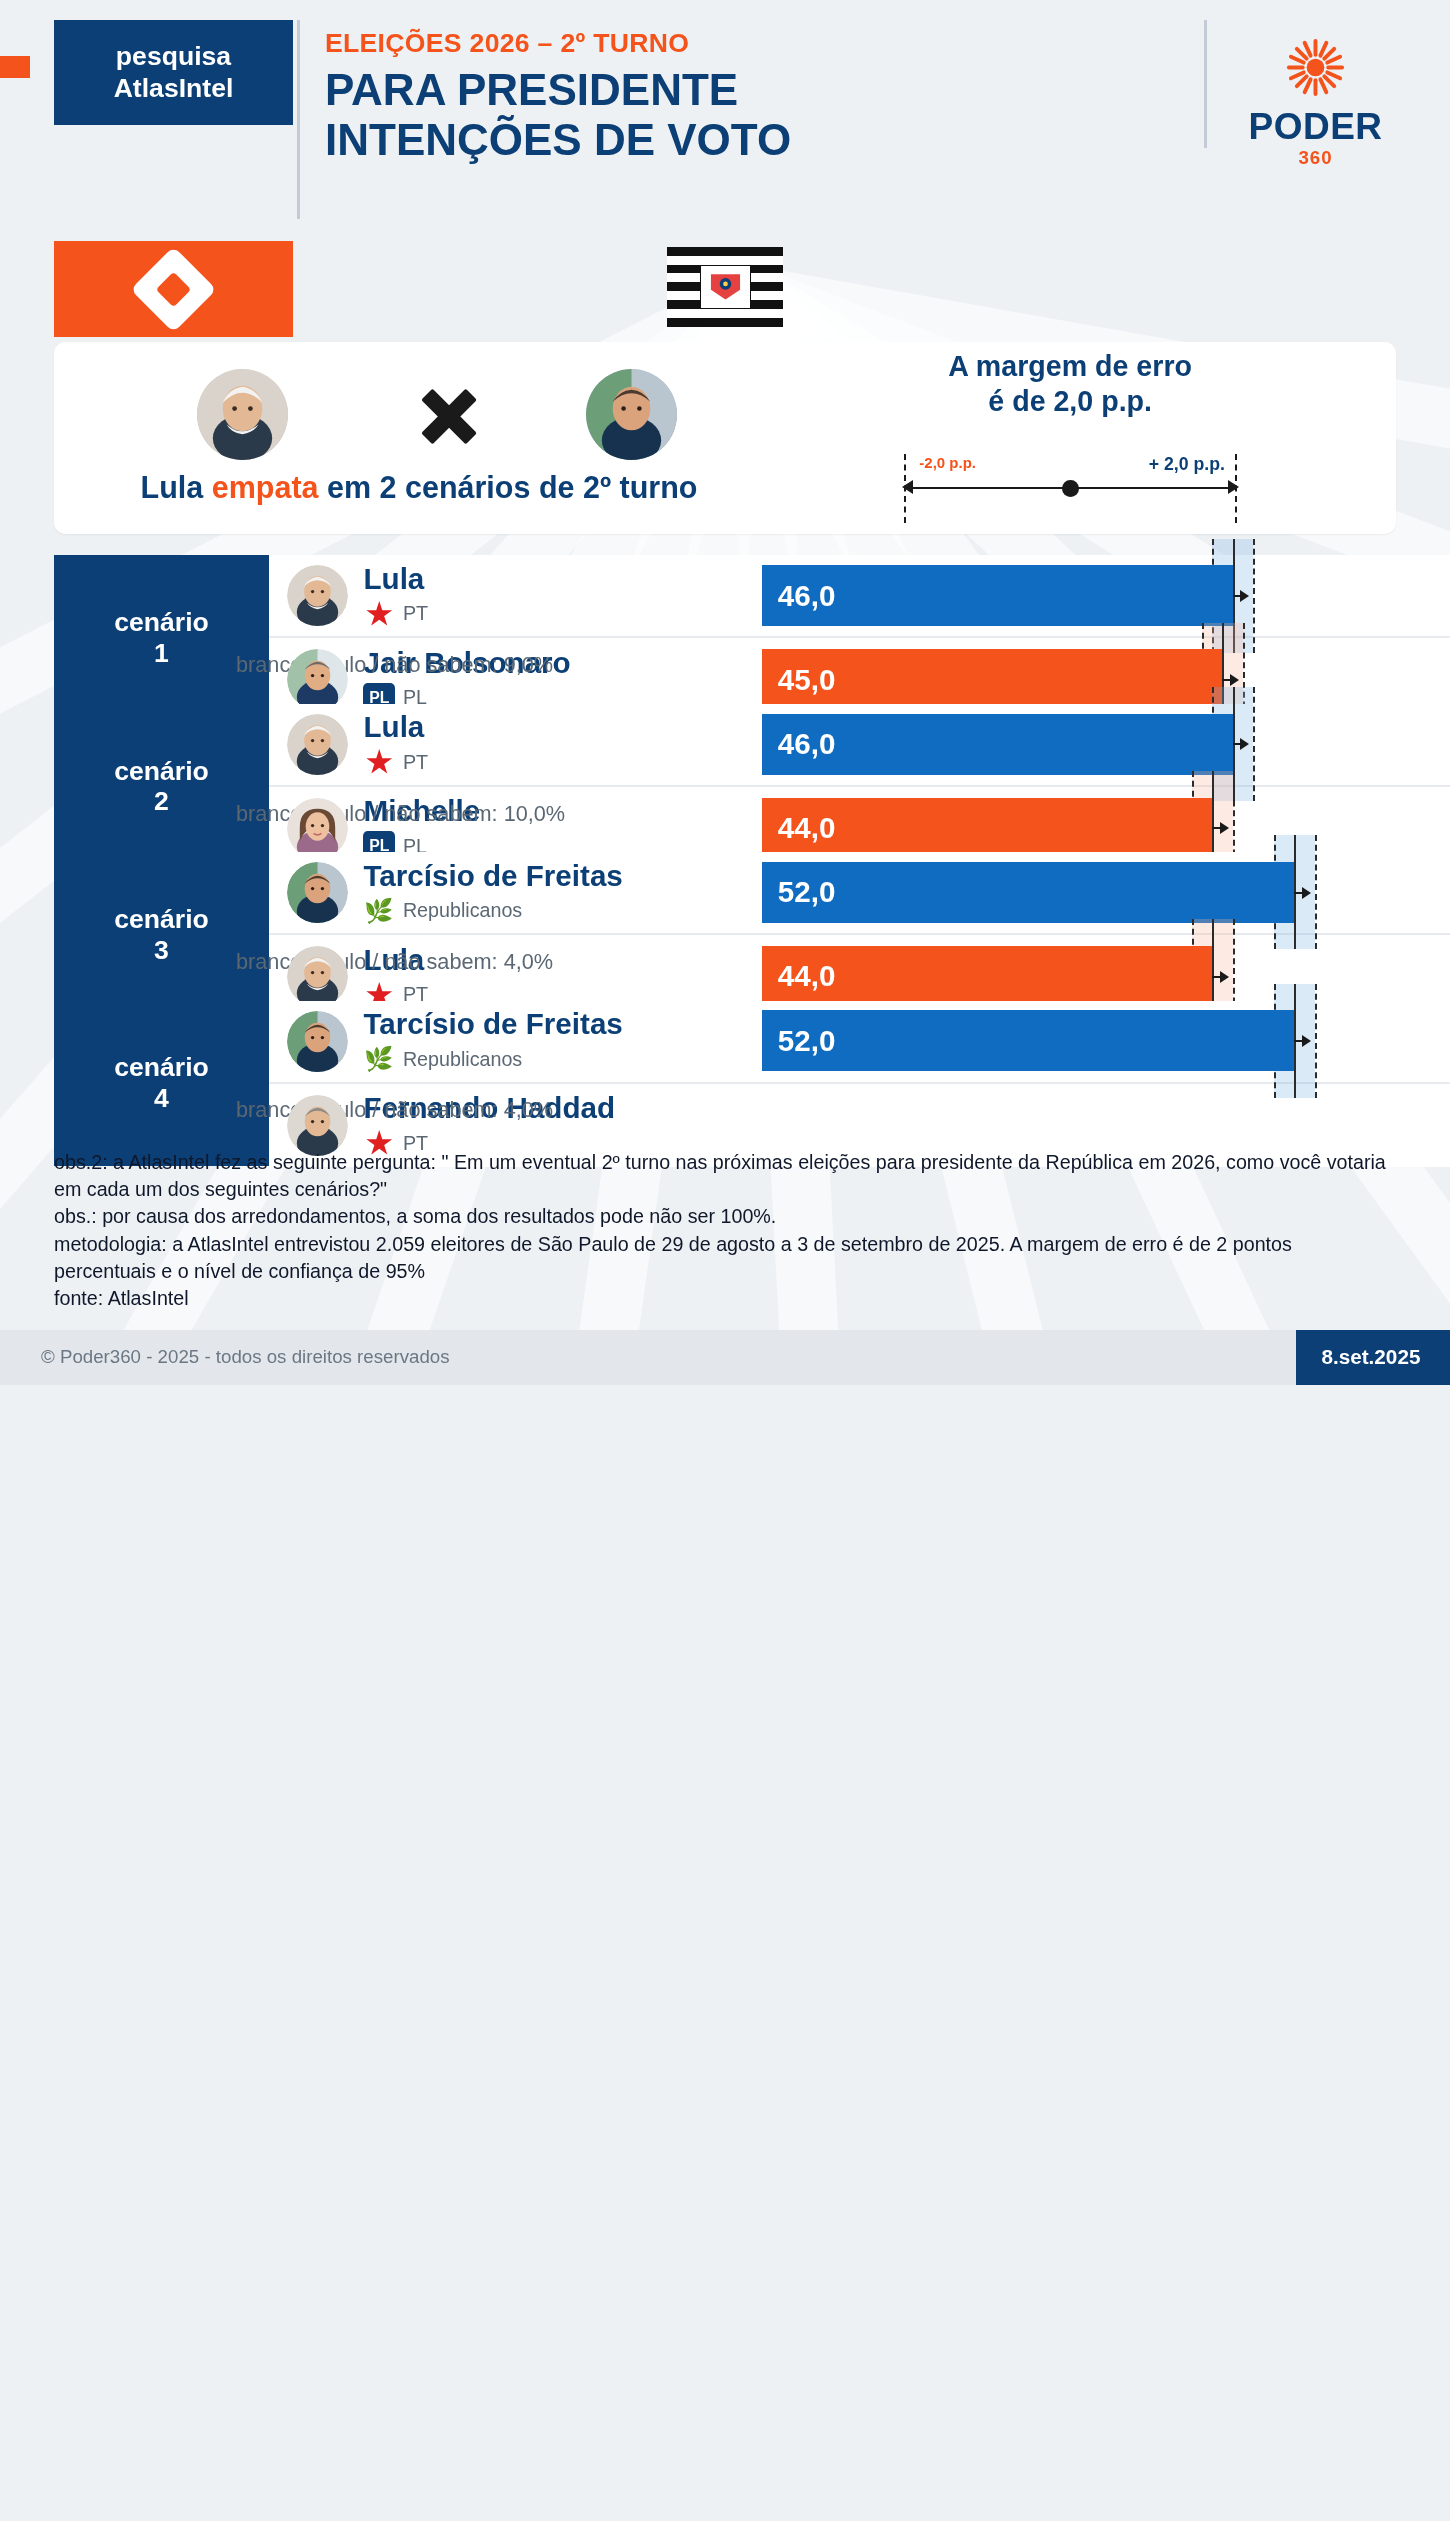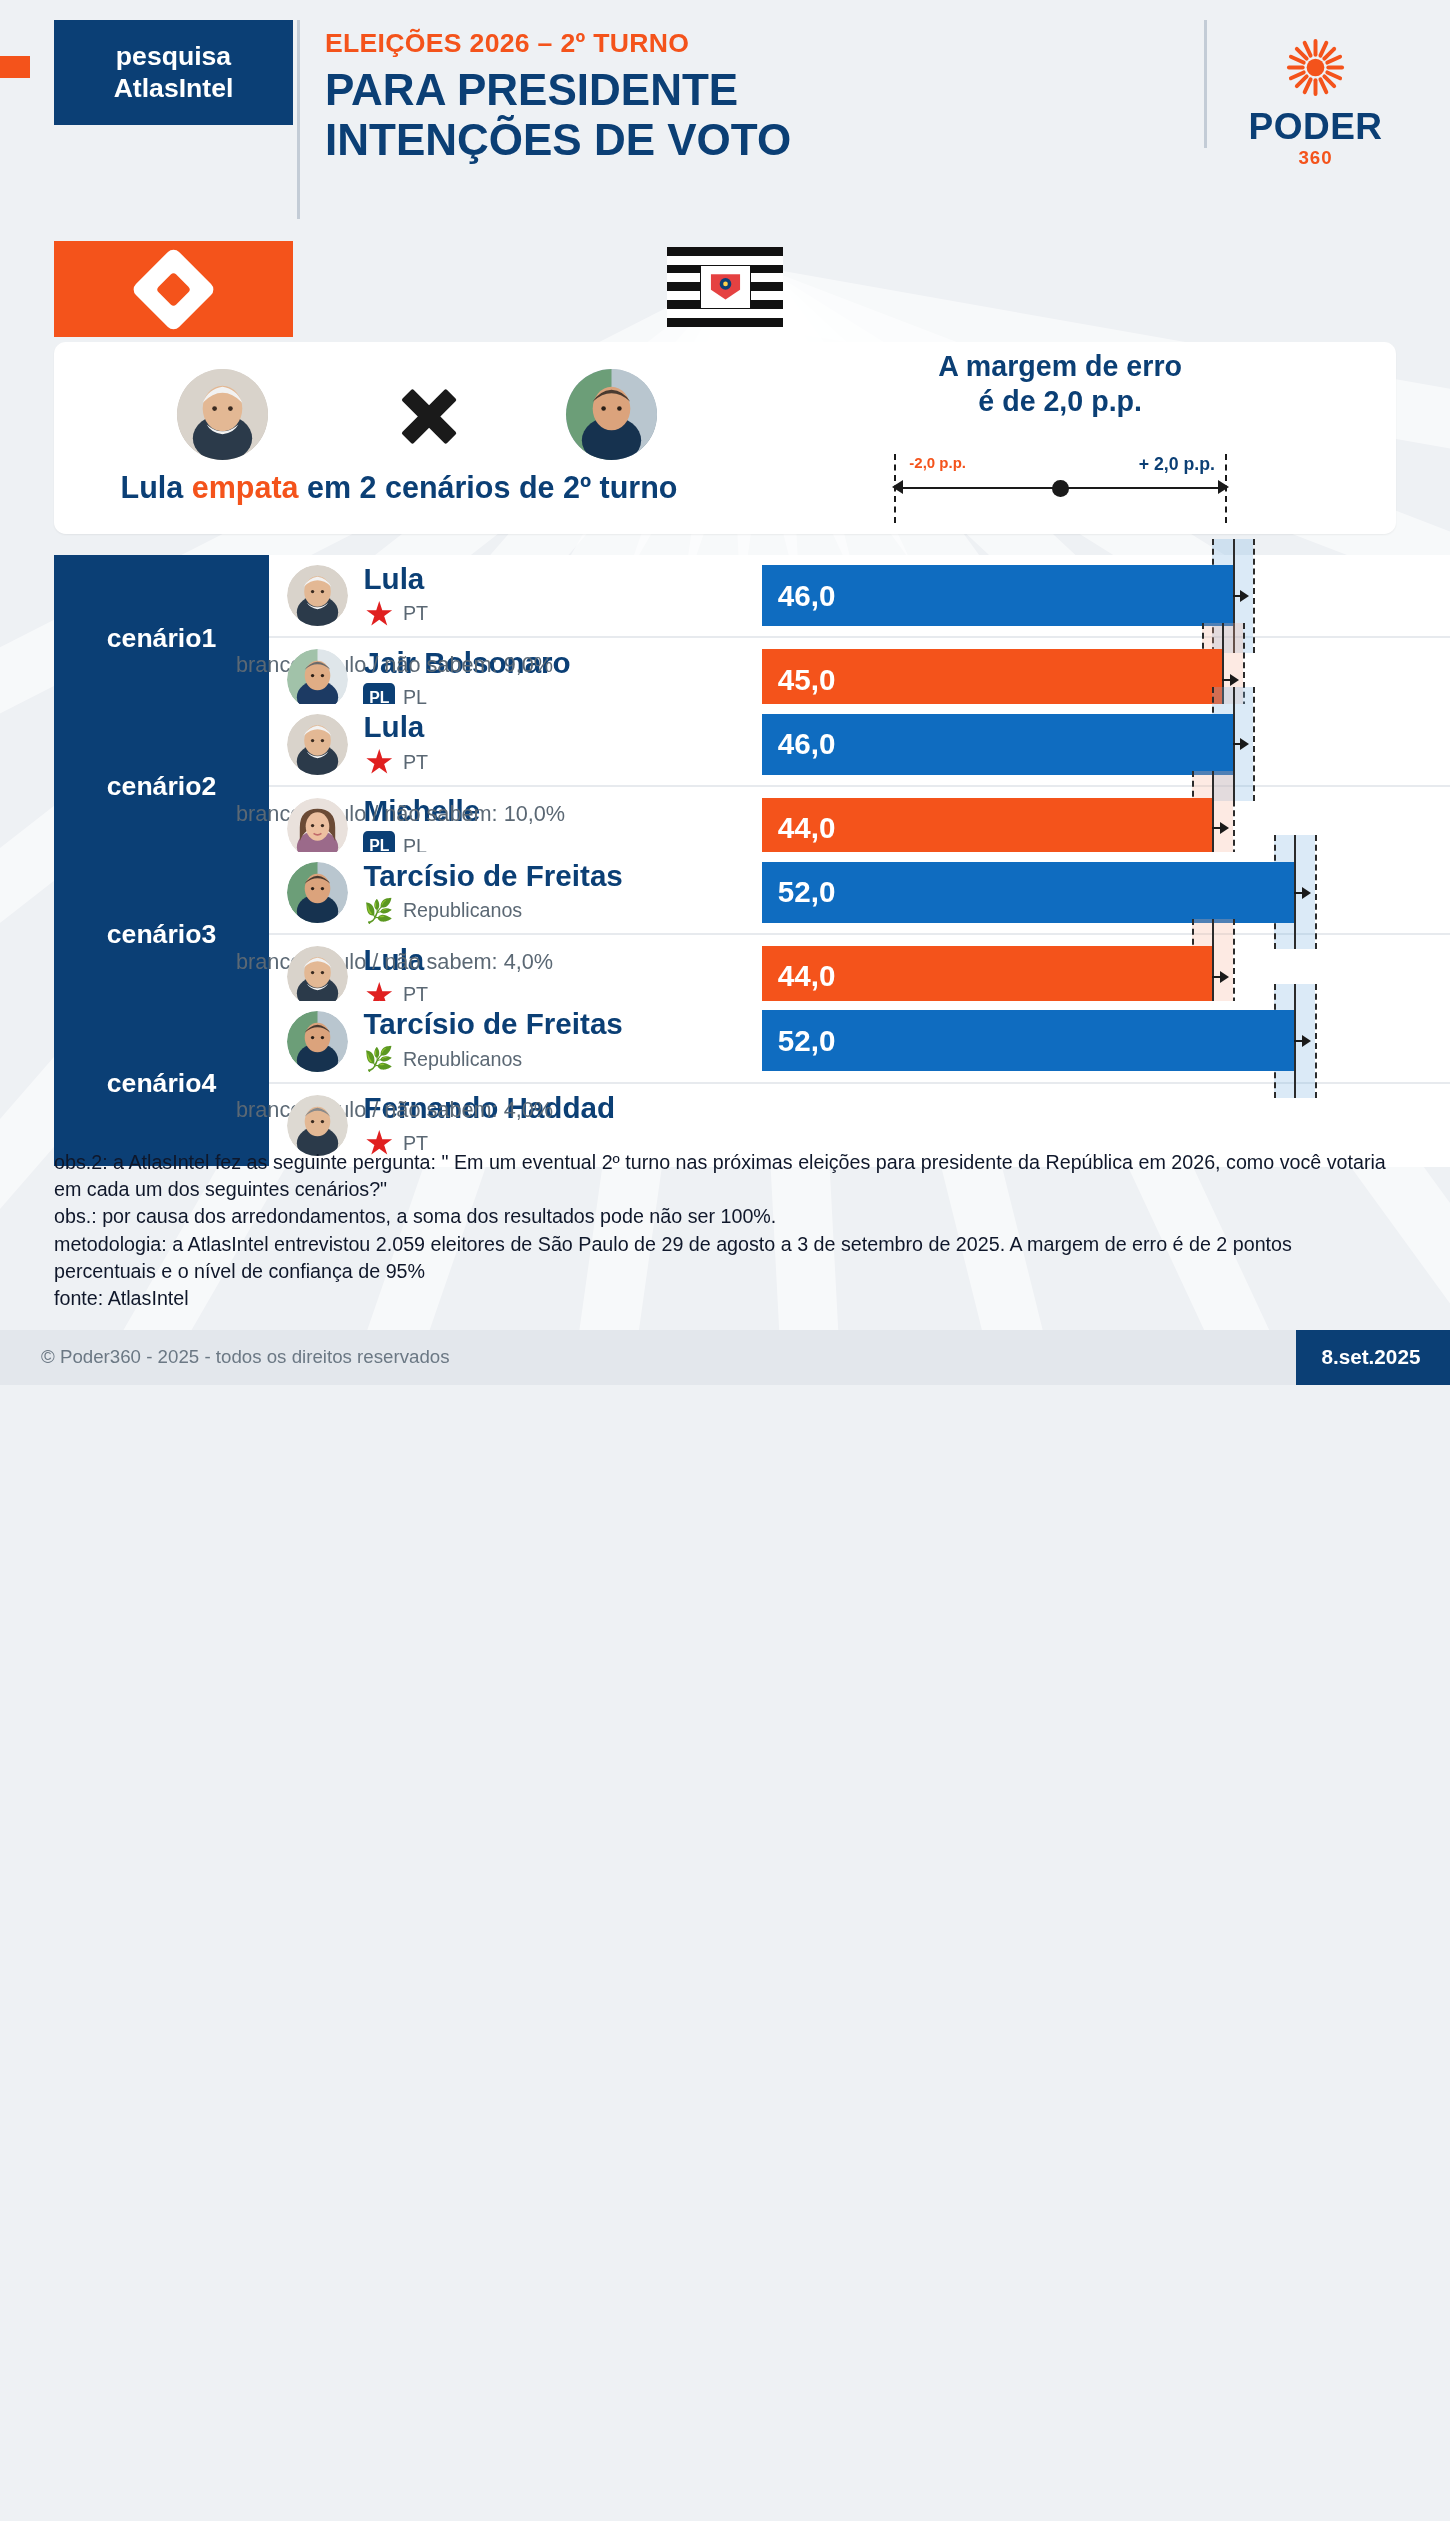--- a/index.html
+++ b/index.html
@@ -61,21 +61,21 @@
     position: absolute; left: 32.5px; top: 17.7px; width: 51px; height: 44px; background: #fff;
     border: 1px solid #111; display: flex; align-items: center; justify-content: center;
   }
   .flag .center .emblem { width: 33px; height: 29.6px; position: relative; }
 
   
   .card {
     position: relative; z-index: 2; margin: 13.8px 54px 0; background: #fff; border-radius: 11.8px;
     height: 192px; display: flex; align-items: center; box-shadow: 0 1px 2px rgba(0,0,0,.06);
   }
-  .vs-wrap { position: relative; width: 690px; height: 100%; }
+  .vs-wrap { position: relative; width: 690px; height: 100%; margin-left: 20px; }
   .photo { border-radius: 50%; overflow: hidden; position: absolute; }
   .ph-lula {
     left: 123px; top: 27.6px; width: 91px; height: 91px;
     background: radial-gradient(circle at 50% 32%, #e7e2dd 0%, #cfc8c0 55%, #b8b0a6 100%);
   }
   .ph-tarc {
     left: 512px; top: 27.6px; width: 91px; height: 91px;
     background: radial-gradient(circle at 50% 32%, #dfe6ea 0%, #9fb1bd 60%, #5e727f 100%);
   }
   .face { position: absolute; inset: 0; }
@@ -104,21 +104,21 @@
   .moe-scale .arrowR { right: 3.9px; border-left: 11.8px solid #1a1a1a; }
   .moe-scale .dot { position: absolute; left: 50%; top: 44px; width: 16.7px; height: 16.7px; margin-left: -7.9px; background: #1a1a1a; border-radius: 50%; }
   .moe-scale .lblL { position: absolute; left: 21.7px; top: 17.7px; font-size: 15px; color: #f4531b; font-weight: bold; }
   .moe-scale .lblR { position: absolute; right: 17.7px; top: 17.7px; font-size: 17.7px; color: #0b3f75; font-weight: bold; }
 
   
   .scenarios { position: relative; z-index: 2; margin-top: 21.7px; }
   .scenario { position: relative; margin-bottom: 25.6px; }
   .srow { display: flex; height: 83px; }
   .sc-label {
-    width: 215px; background: #0b3f75; color: #fff; display: flex; flex-direction: row;
+    width: 215px; background: #0b3f75; color: #fff; display: flex; flex-direction: column;
     align-items: center; justify-content: center; font-size: 26.6px; font-weight: bold; line-height: 1.15;
     margin-left: 54px; flex: none;
   }
   .rows { flex: 1; }
   .cand-row { display: flex; align-items: center; height: 83px; background: #fff; border-bottom: 2px solid #e7eaee; }
   .cand-row:last-child { border-bottom: none; }
   .cand-info { width: 493px; display: flex; align-items: center; padding-left: 17.7px; flex: none; }
   .cand-photo { width: 61px; height: 61px; border-radius: 50%; overflow: hidden; flex: none; position: relative; }
   .cand-meta { padding-left: 15.8px; }
   .cand-name { font-size: 29.6px; font-weight: bold; color: #0b3f75; line-height: 1.05; }

